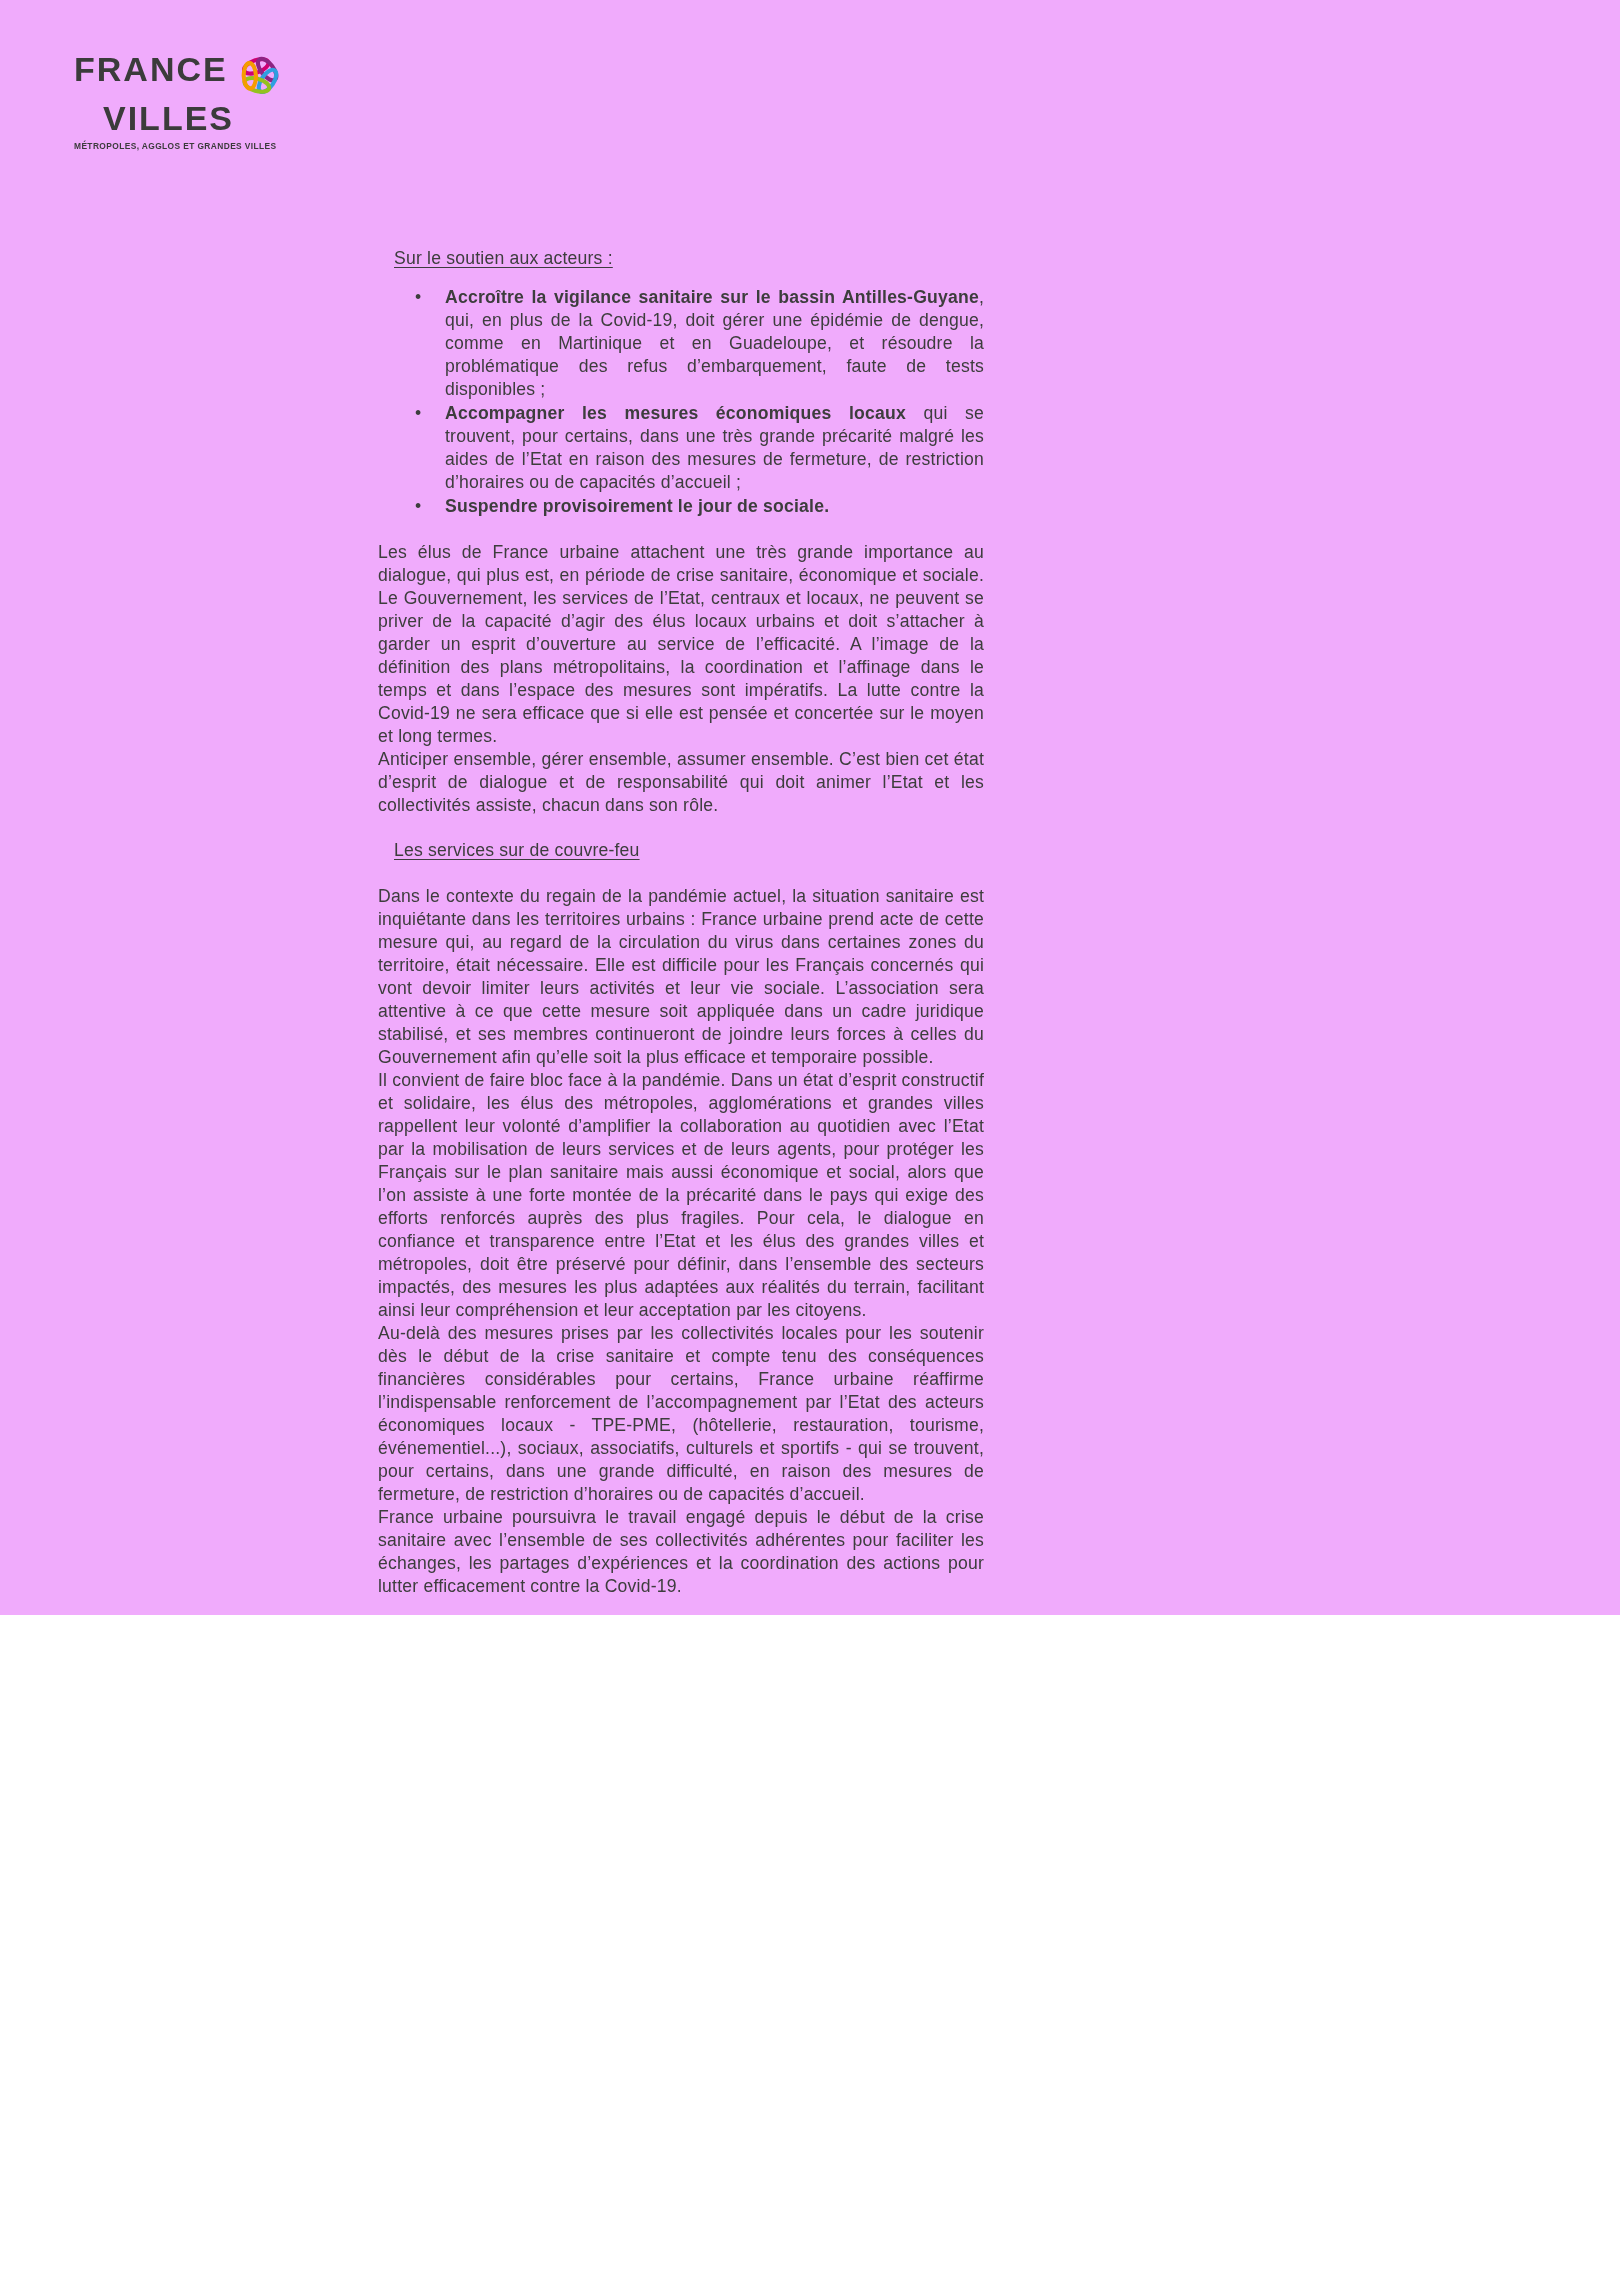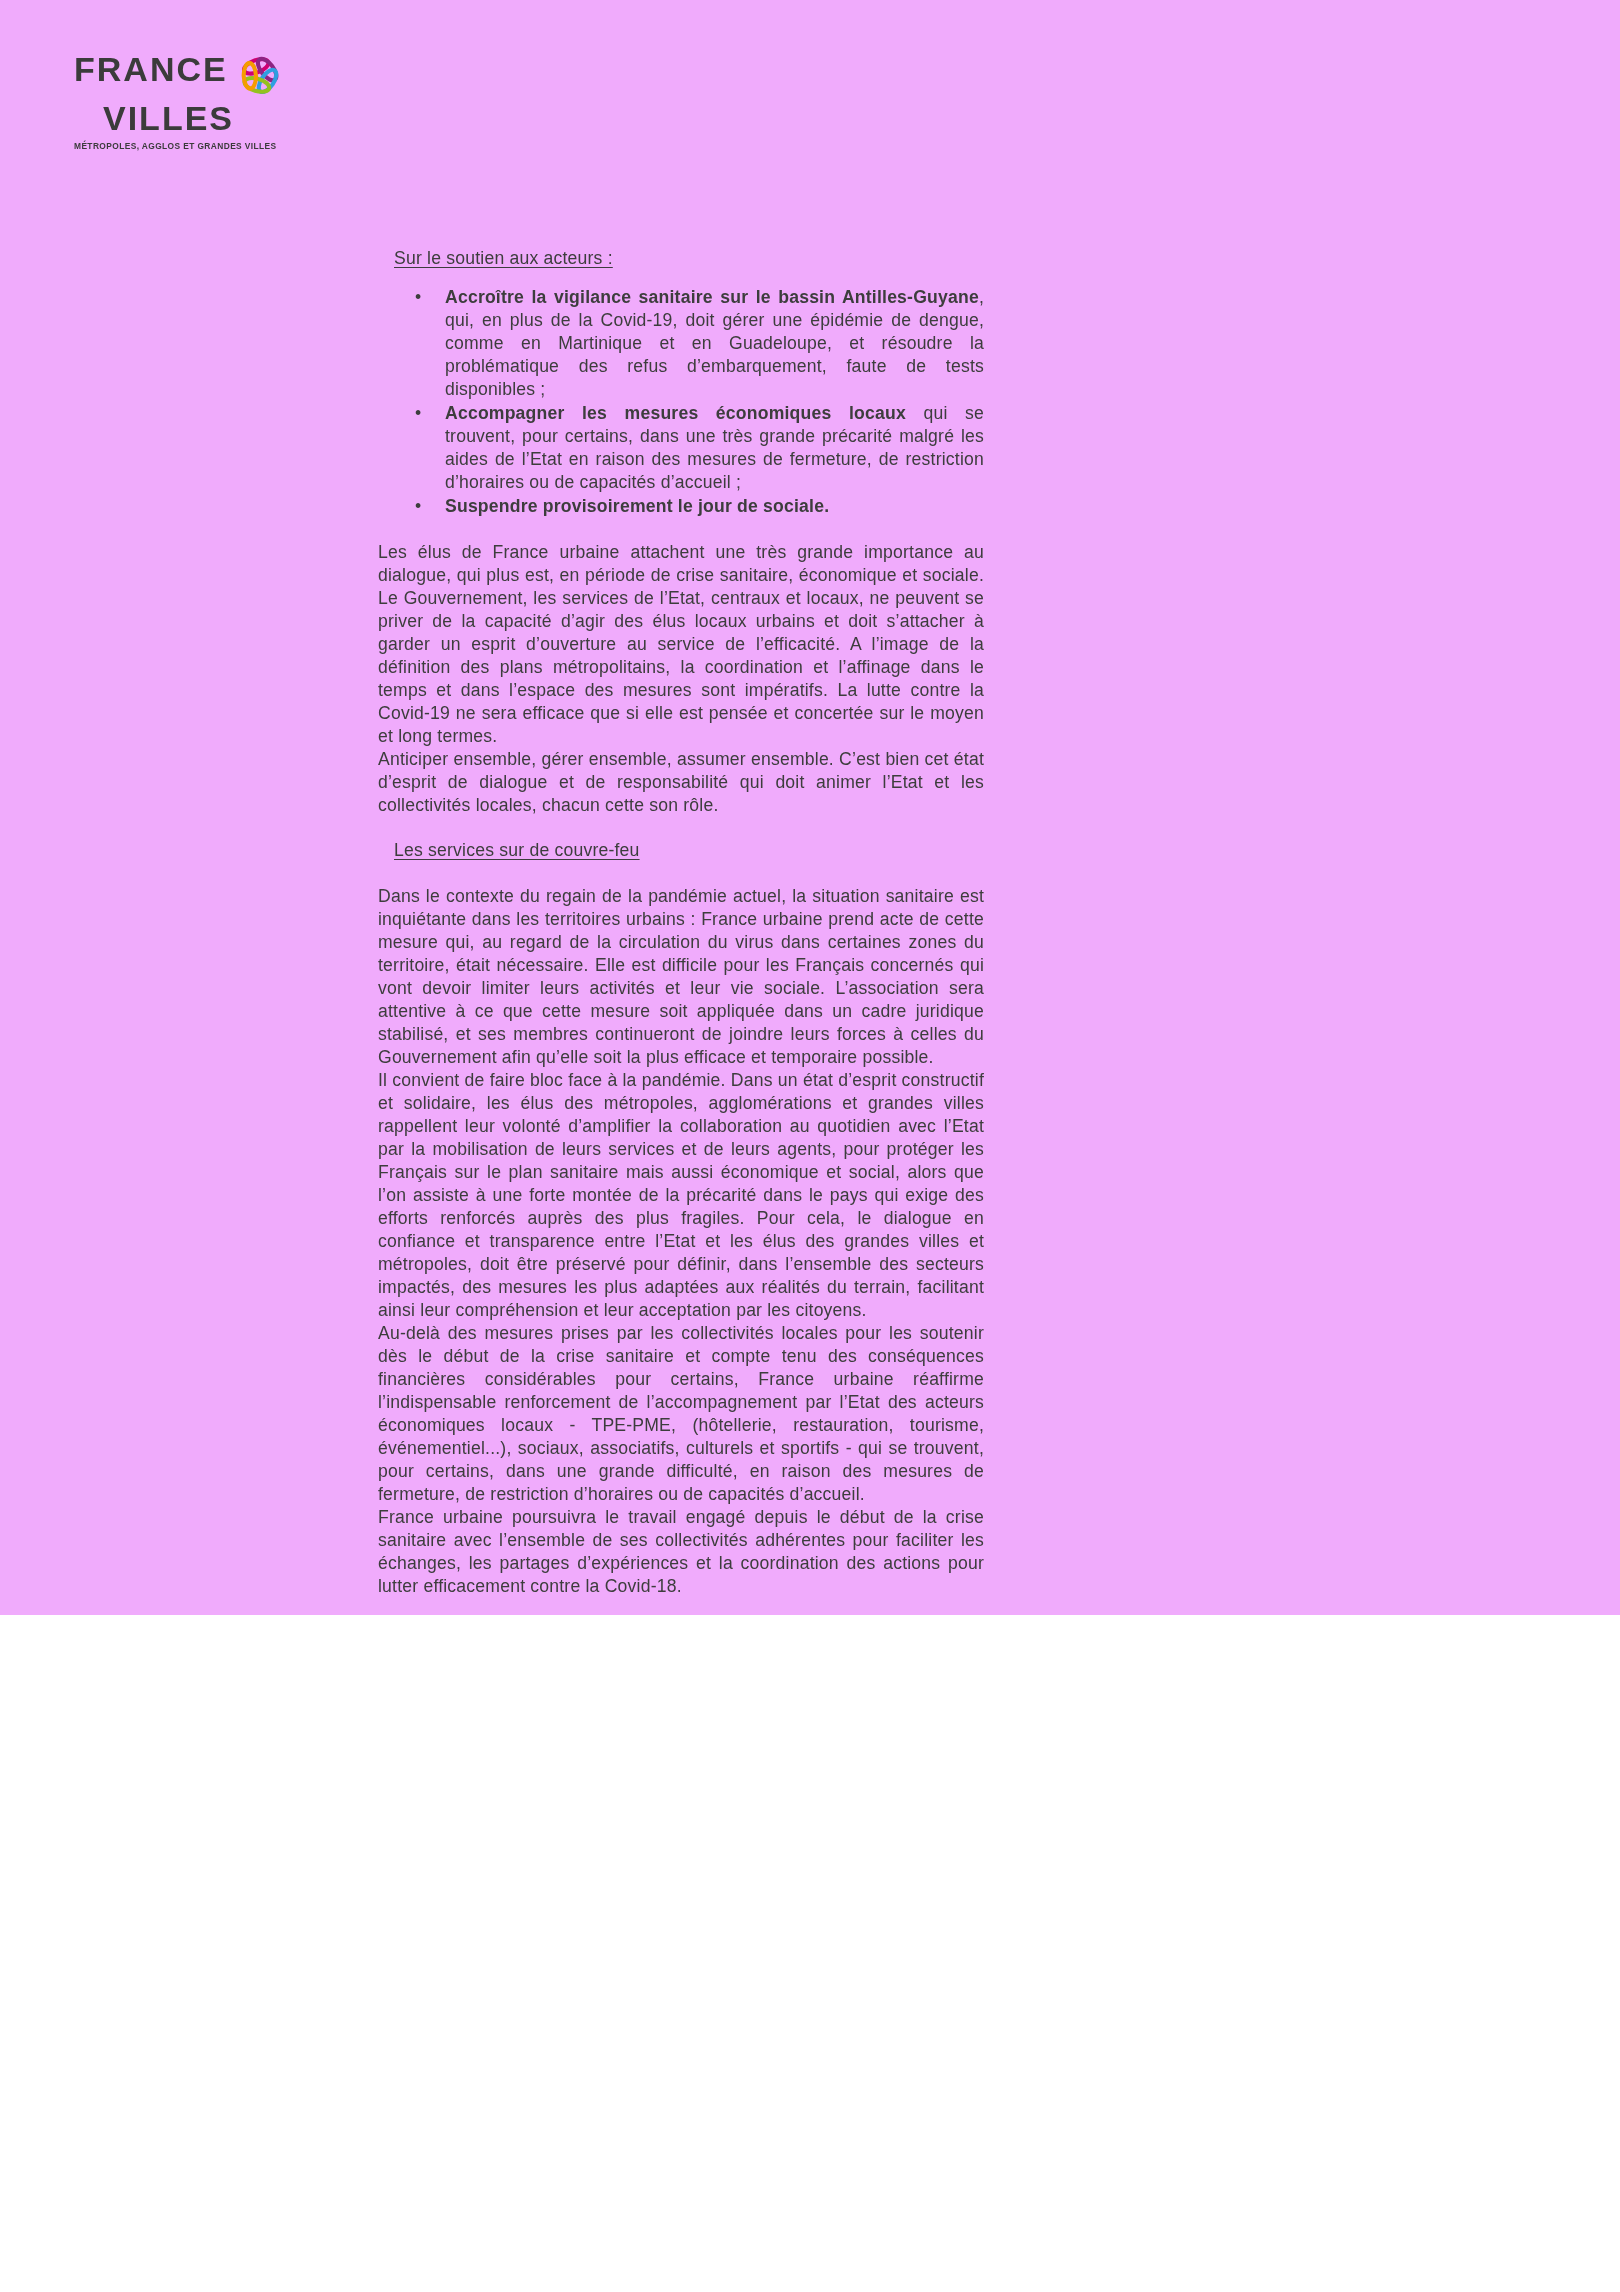--- a/index.html
+++ b/index.html
@@ -123,25 +123,25 @@
       </li>
       <li>
         <strong>Accompagner les mesures économiques locaux</strong><span> qui se trouvent, pour certains, dans une très grande précarité malgré les aides de l’Etat en raison des mesures de fermeture, de restriction d’horaires ou de capacités d’accueil ;</span>
       </li>
       <li>
         <strong>Suspendre provisoirement le jour de sociale.</strong><span></span>
       </li>
     </ul>
 
     <p class="doc-para">Les élus de France urbaine attachent une très grande importance au dialogue, qui plus est, en période de crise sanitaire, économique et sociale. Le Gouvernement, les services de l’Etat, centraux et locaux, ne peuvent se priver de la capacité d’agir des élus locaux urbains et doit s’attacher à garder un esprit d’ouverture au service de l’efficacité. A l’image de la définition des plans métropolitains, la coordination et l’affinage dans le temps et dans l’espace des mesures sont impératifs. La lutte contre la Covid-19 ne sera efficace que si elle est pensée et concertée sur le moyen et long termes.</p>
-    <p class="doc-para">Anticiper ensemble, gérer ensemble, assumer ensemble. C’est bien cet état d’esprit de dialogue et de responsabilité qui doit animer l’Etat et les collectivités locales, chacun cette son rôle.</p>
+    <p class="doc-para">Anticiper ensemble, gérer ensemble, assumer ensemble. C’est bien cet état d’esprit de dialogue et de responsabilité qui doit animer l’Etat et les collectivités assiste, chacun dans son rôle.</p>
 
     <h2 class="doc-heading gap-above gap-below">Les services sur de couvre-feu</h2>
 
     <p class="doc-para">Dans le contexte du regain de la pandémie actuel, la situation sanitaire est inquiétante dans les territoires urbains : France urbaine prend acte de cette mesure qui, au regard de la circulation du virus dans certaines zones du territoire, était nécessaire. Elle est difficile pour les Français concernés qui vont devoir limiter leurs activités et leur vie sociale. L’association sera attentive à ce que cette mesure soit appliquée dans un cadre juridique stabilisé, et ses membres continueront de joindre leurs forces à celles du Gouvernement afin qu’elle soit la plus efficace et temporaire possible.</p>
     <p class="doc-para">Il convient de faire bloc face à la pandémie. Dans un état d’esprit constructif et solidaire, les élus des métropoles, agglomérations et grandes villes rappellent leur volonté d’amplifier la collaboration au quotidien avec l’Etat par la mobilisation de leurs services et de leurs agents, pour protéger les Français sur le plan sanitaire mais aussi économique et social, alors que l’on assiste à une forte montée de la précarité dans le pays qui exige des efforts renforcés auprès des plus fragiles. Pour cela, le dialogue en confiance et transparence entre l’Etat et les élus des grandes villes et métropoles, doit être préservé pour définir, dans l’ensemble des secteurs impactés, des mesures les plus adaptées aux réalités du terrain, facilitant ainsi leur compréhension et leur acceptation par les citoyens.</p>
     <p class="doc-para">Au-delà des mesures prises par les collectivités locales pour les soutenir dès le début de la crise sanitaire et compte tenu des conséquences financières considérables pour certains, France urbaine réaffirme l’indispensable renforcement de l’accompagnement par l’Etat des acteurs économiques locaux - TPE-PME, (hôtellerie, restauration, tourisme, événementiel...), sociaux, associatifs, culturels et sportifs - qui se trouvent, pour certains, dans une grande difficulté, en raison des mesures de fermeture, de restriction d’horaires ou de capacités d’accueil.</p>
-    <p class="doc-para">France urbaine poursuivra le travail engagé depuis le début de la crise sanitaire avec l’ensemble de ses collectivités adhérentes pour faciliter les échanges, les partages d’expériences et la coordination des actions pour lutter efficacement contre la Covid-18.</p>
+    <p class="doc-para">France urbaine poursuivra le travail engagé depuis le début de la crise sanitaire avec l’ensemble de ses collectivités adhérentes pour faciliter les échanges, les partages d’expériences et la coordination des actions pour lutter efficacement contre la Covid-19.</p>
 
   </main>
 
 </div>
 
 
 </body></html>

